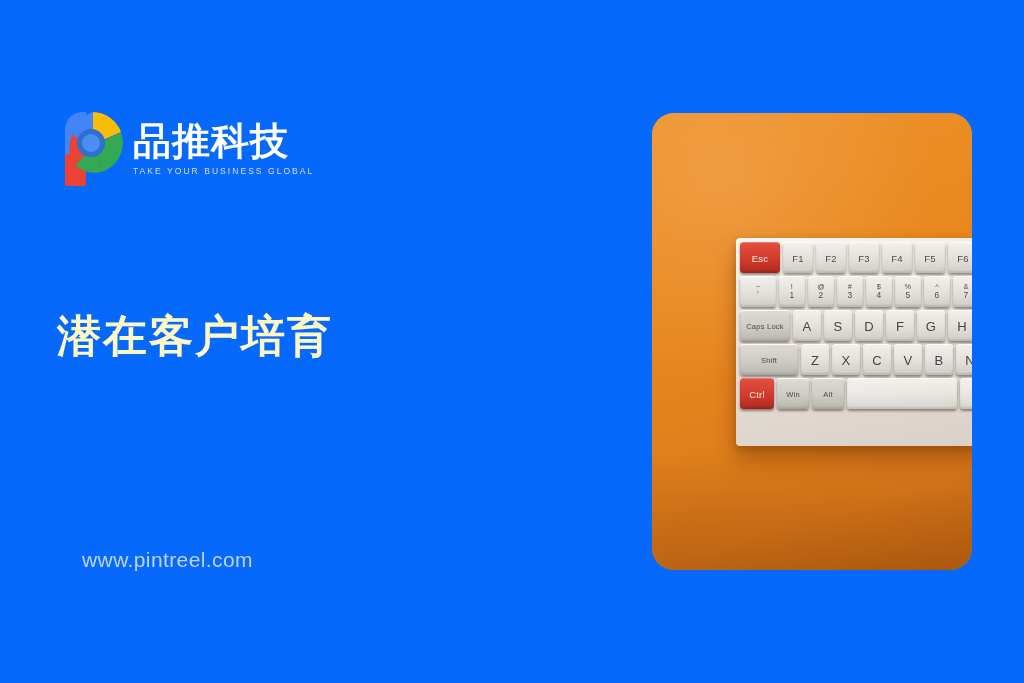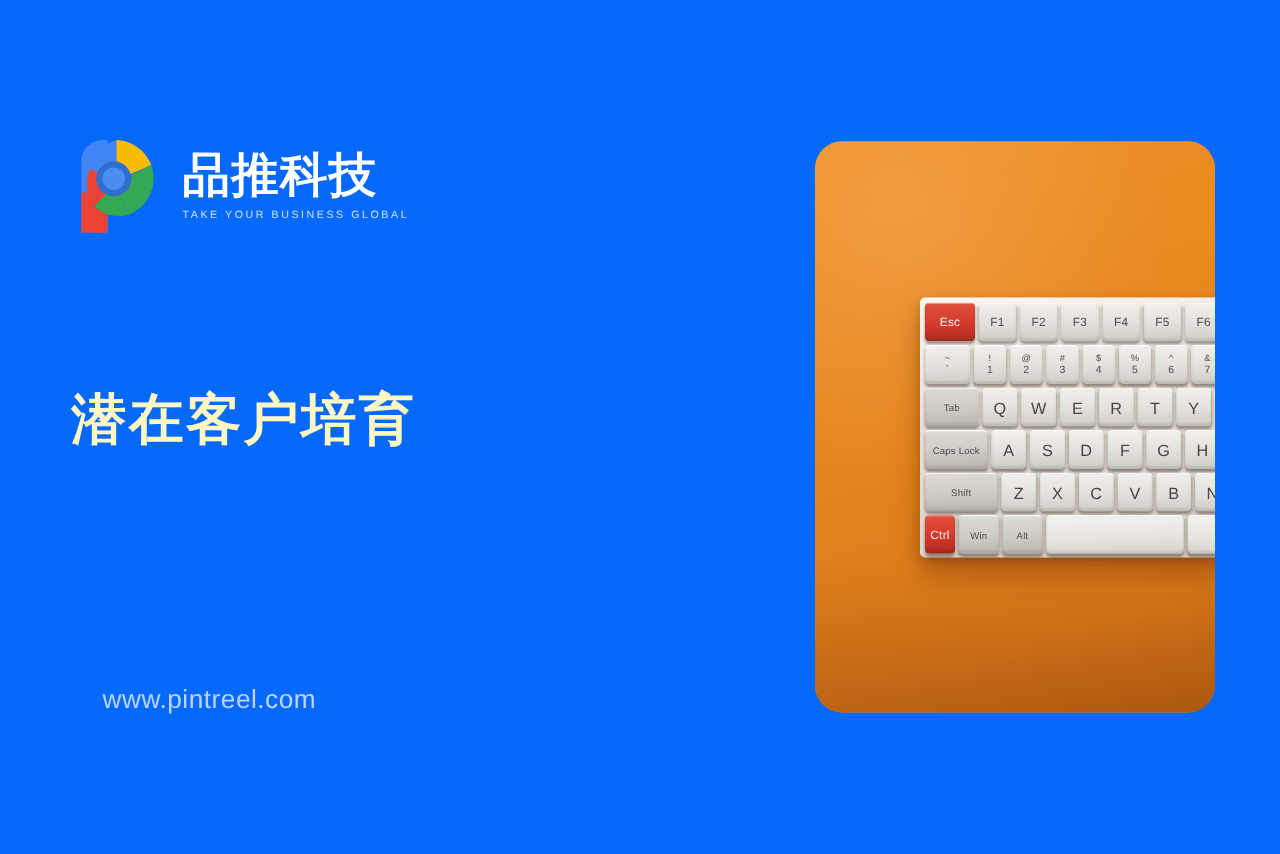--- a/index.html
+++ b/index.html
@@ -10,21 +10,21 @@
     overflow:hidden;
     position:relative;
   }
 
   
   .left-col { position:absolute; left:0; top:0; width:600px; height:683px; }
 
   
   .logo-lockup {
     position:absolute; left:62px; top:110px;
-    display:flex; align-items:center; gap:22px;
+    display:flex; align-items:center; gap:9px;
   }
   .logo-mark { width:62px; height:78px; flex:0 0 auto; display:block; }
   .logo-words { display:flex; flex-direction:column; align-items:flex-start; }
   .logo-cn {
     font-size:38px; font-weight:bold; color:#ffffff;
     letter-spacing:1px; line-height:1.05; white-space:nowrap;
   }
   .logo-tag {
     font-size:8.5px; color:#cfe0ff; letter-spacing:2.05px;
     white-space:nowrap; margin-top:4px; font-weight:normal;text-align:center;
@@ -105,21 +105,21 @@
 
   
   .w-esc  { width:40px; }
   .w-f    { width:30px; }
   .w-num  { width:26px; }
   .w-tilde{ width:36px; }
   .w-tab  { width:43px; }
   .w-alpha{ width:28px; }
   .w-caps { width:50px; }
   .w-shift{ width:58px; }
-  .w-ctrl { width:24px; }
+  .w-ctrl { width:34px; }
   .w-win  { width:32px; }
   .w-alt  { width:32px; }
   .w-space{ width:110px; }
 </style>
 </head>
 <body>
 
 <div class="left-col">
 
   <div class="logo-lockup">
@@ -193,29 +193,20 @@
           <div class="key  w-num dual">
             <span class="sup">^</span>
             <span class="sub">6</span>
           </div>
           <div class="key  w-num dual">
             <span class="sup">&amp;</span>
             <span class="sub">7</span>
           </div>
         </div>
         <div class="kb-row">
-          <div class="key mod w-tab">Tab</div>
-          <div class="key alpha w-alpha">Q</div>
-          <div class="key alpha w-alpha">W</div>
-          <div class="key alpha w-alpha">E</div>
-          <div class="key alpha w-alpha">R</div>
-          <div class="key alpha w-alpha">T</div>
-          <div class="key alpha w-alpha">Y</div>
-        </div>
-        <div class="kb-row">
           <div class="key mod w-caps">Caps Lock</div>
           <div class="key alpha w-alpha">A</div>
           <div class="key alpha w-alpha">S</div>
           <div class="key alpha w-alpha">D</div>
           <div class="key alpha w-alpha">F</div>
           <div class="key alpha w-alpha">G</div>
           <div class="key alpha w-alpha">H</div>
         </div>
         <div class="kb-row">
           <div class="key mod w-shift">Shift</div>

